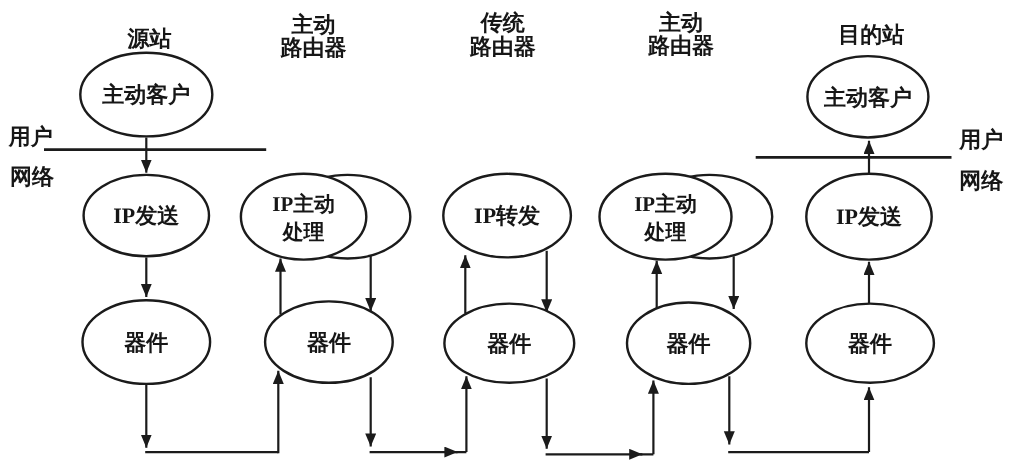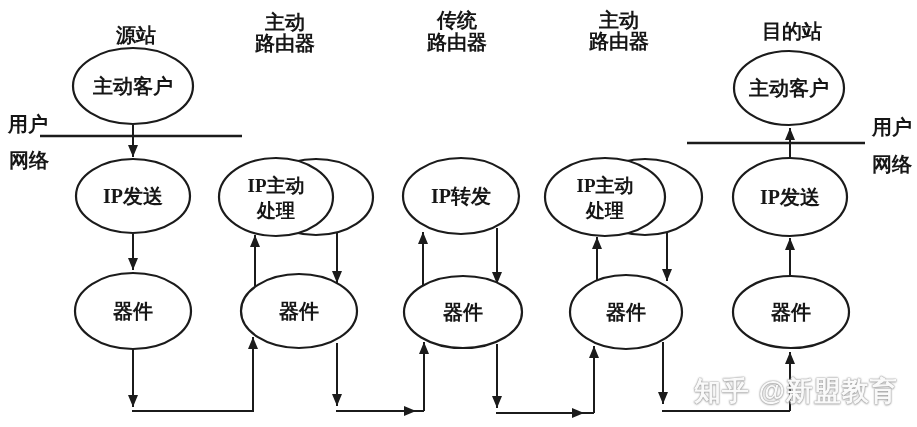--- a/index.html
+++ b/index.html
@@ -162,15 +162,14 @@
     <g>
       <text x="28" y="131" text-anchor="middle" class="lbl">用户</text>
       <text x="29" y="167" text-anchor="middle" class="lbl">网络</text>
       <text x="892" y="134" text-anchor="middle" class="lbl">用户</text>
       <text x="892" y="171" text-anchor="middle" class="lbl">网络</text>
     </g>
   </svg>
 
   
   <div class="wm-url">https://blog.csdn.net/weixin_43265596</div>
-  <div class="wm-brand">知乎 @新盟教育</div>
 
 </div>
 
 </body></html>

